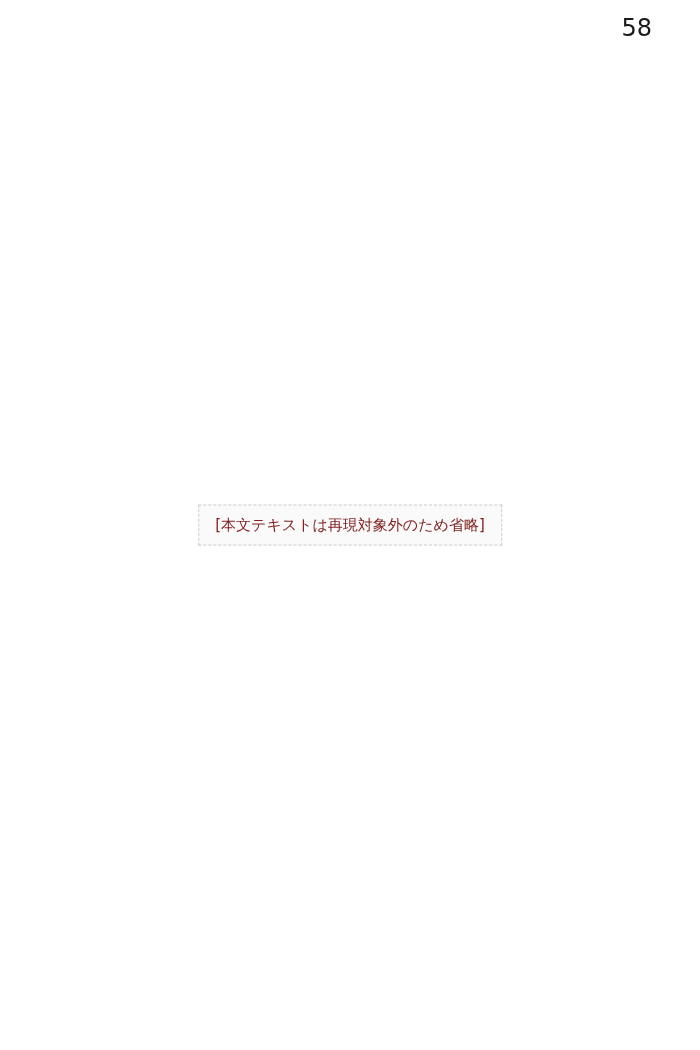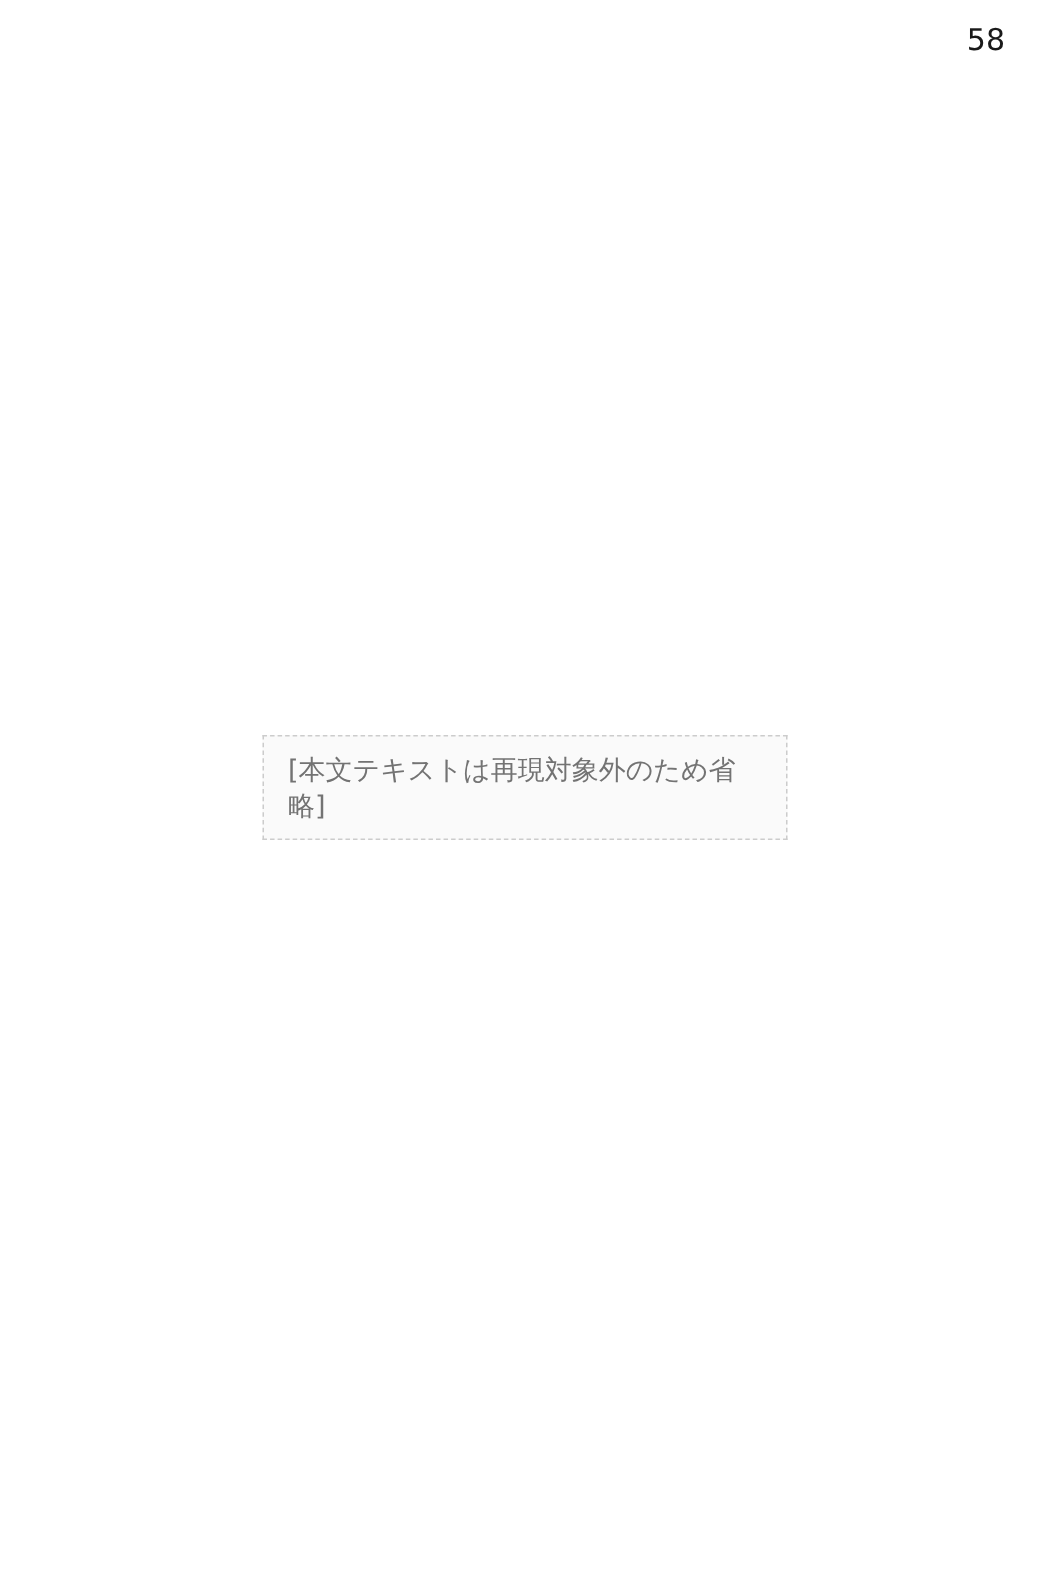--- a/index.html
+++ b/index.html
@@ -3,36 +3,36 @@
 <meta charset="utf-8">
 <style>
   html,body{margin:0;padding:0;}
   body{
     width:700px;height:1050px;
     background:#ffffff;
     font-family:"DejaVu Sans","Liberation Sans",sans-serif;
     position:relative;overflow:hidden;
   }
   .page-number{
-    position:absolute;top:14px;right:30px;
-    font-size:20px;color:#1a1a1a;text-align:center;
+    position:absolute;top:14px;right:48px;
+    font-size:24px;color:#1a1a1a;text-align:center;
   }
   .text-block{
     position:absolute;top:60px;right:40px;bottom:40px;left:30px;
     writing-mode:vertical-rl;
     text-orientation:upright;
     font-size:21px;line-height:2.05;
     color:#9a9a9a;
     letter-spacing:2px;
   }
   .redaction-note{
     position:absolute;left:50%;top:50%;
     transform:translate(-50%,-50%);
     writing-mode:horizontal-tb;
-    font-size:18px;color:#737373;
+    font-size:15px;color:#7f1d1d;
     border:1px dashed #cccccc;
     padding:10px 16px;
     background:#fafafa;
   }
 </style>
 </head>
 <body>
 
 <div class="page-number">58</div>
 

